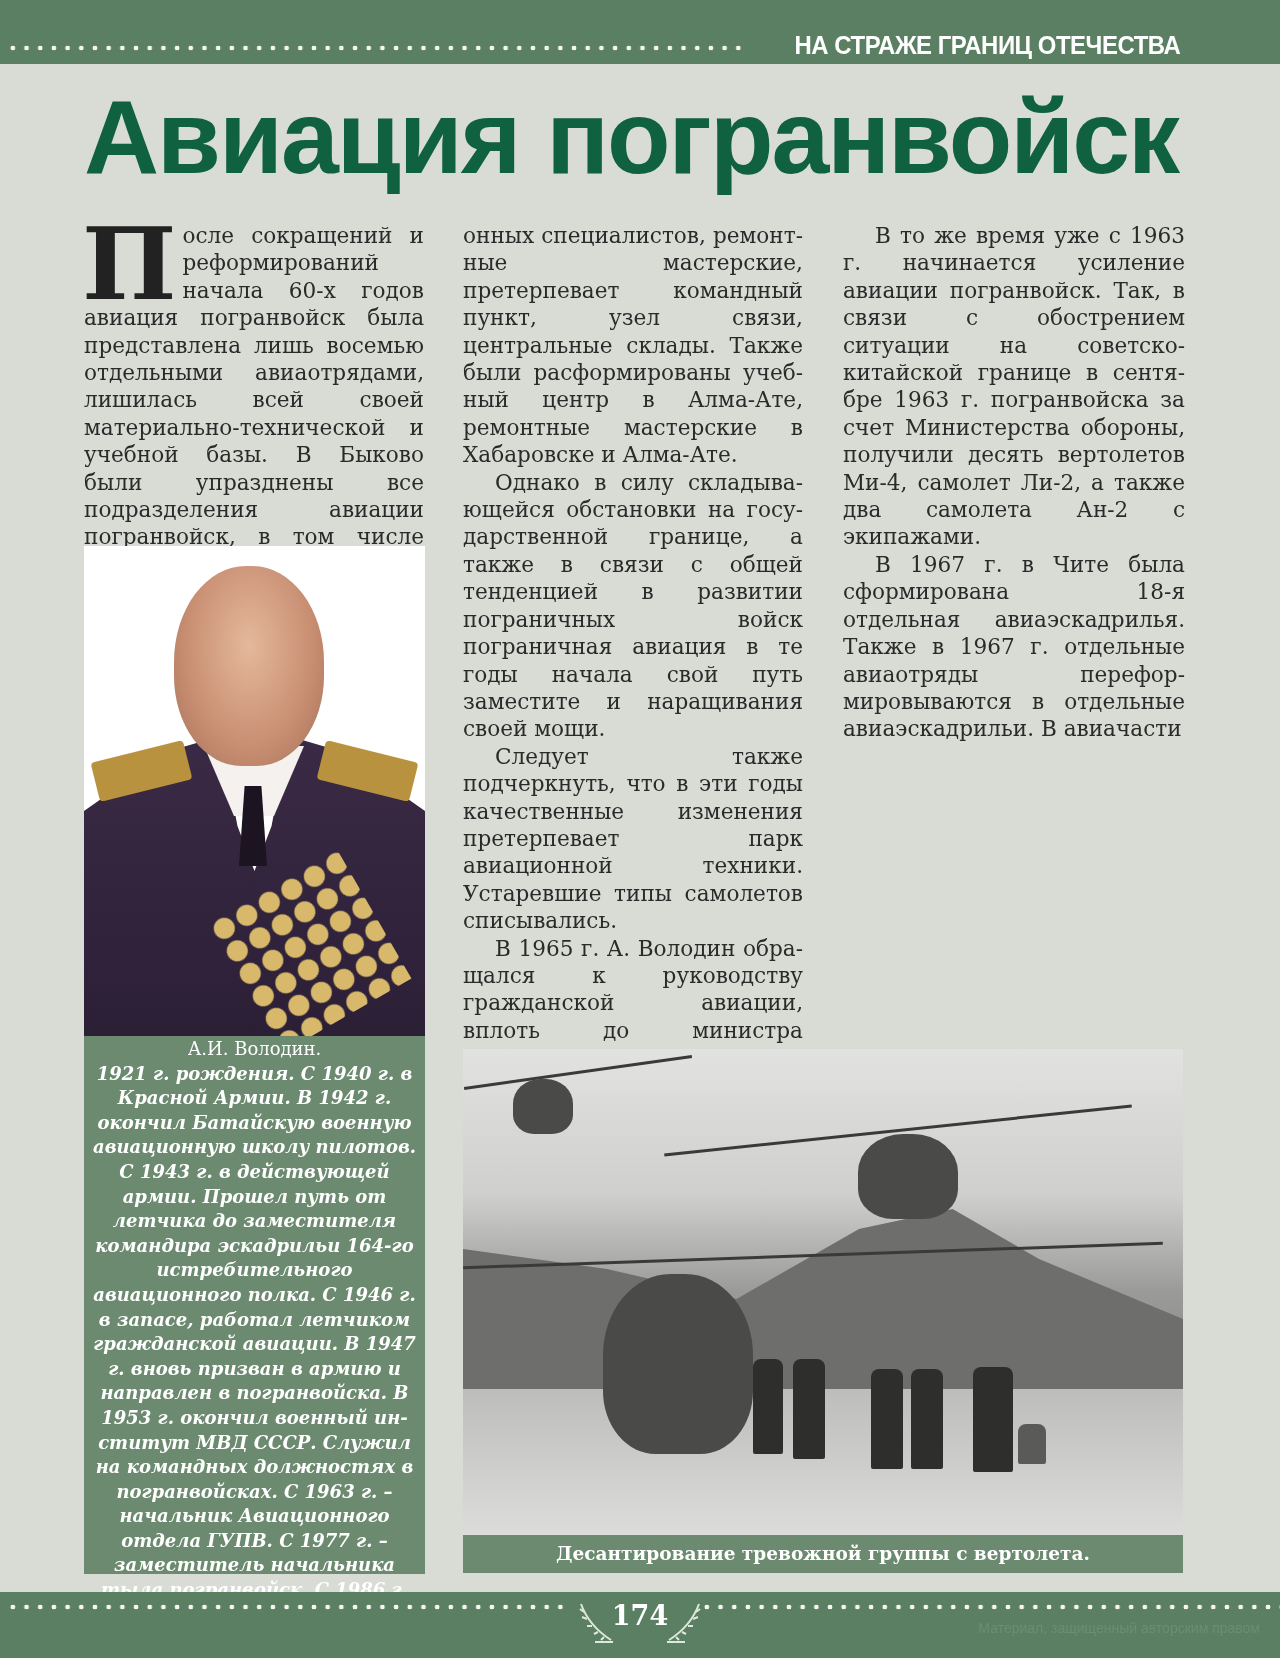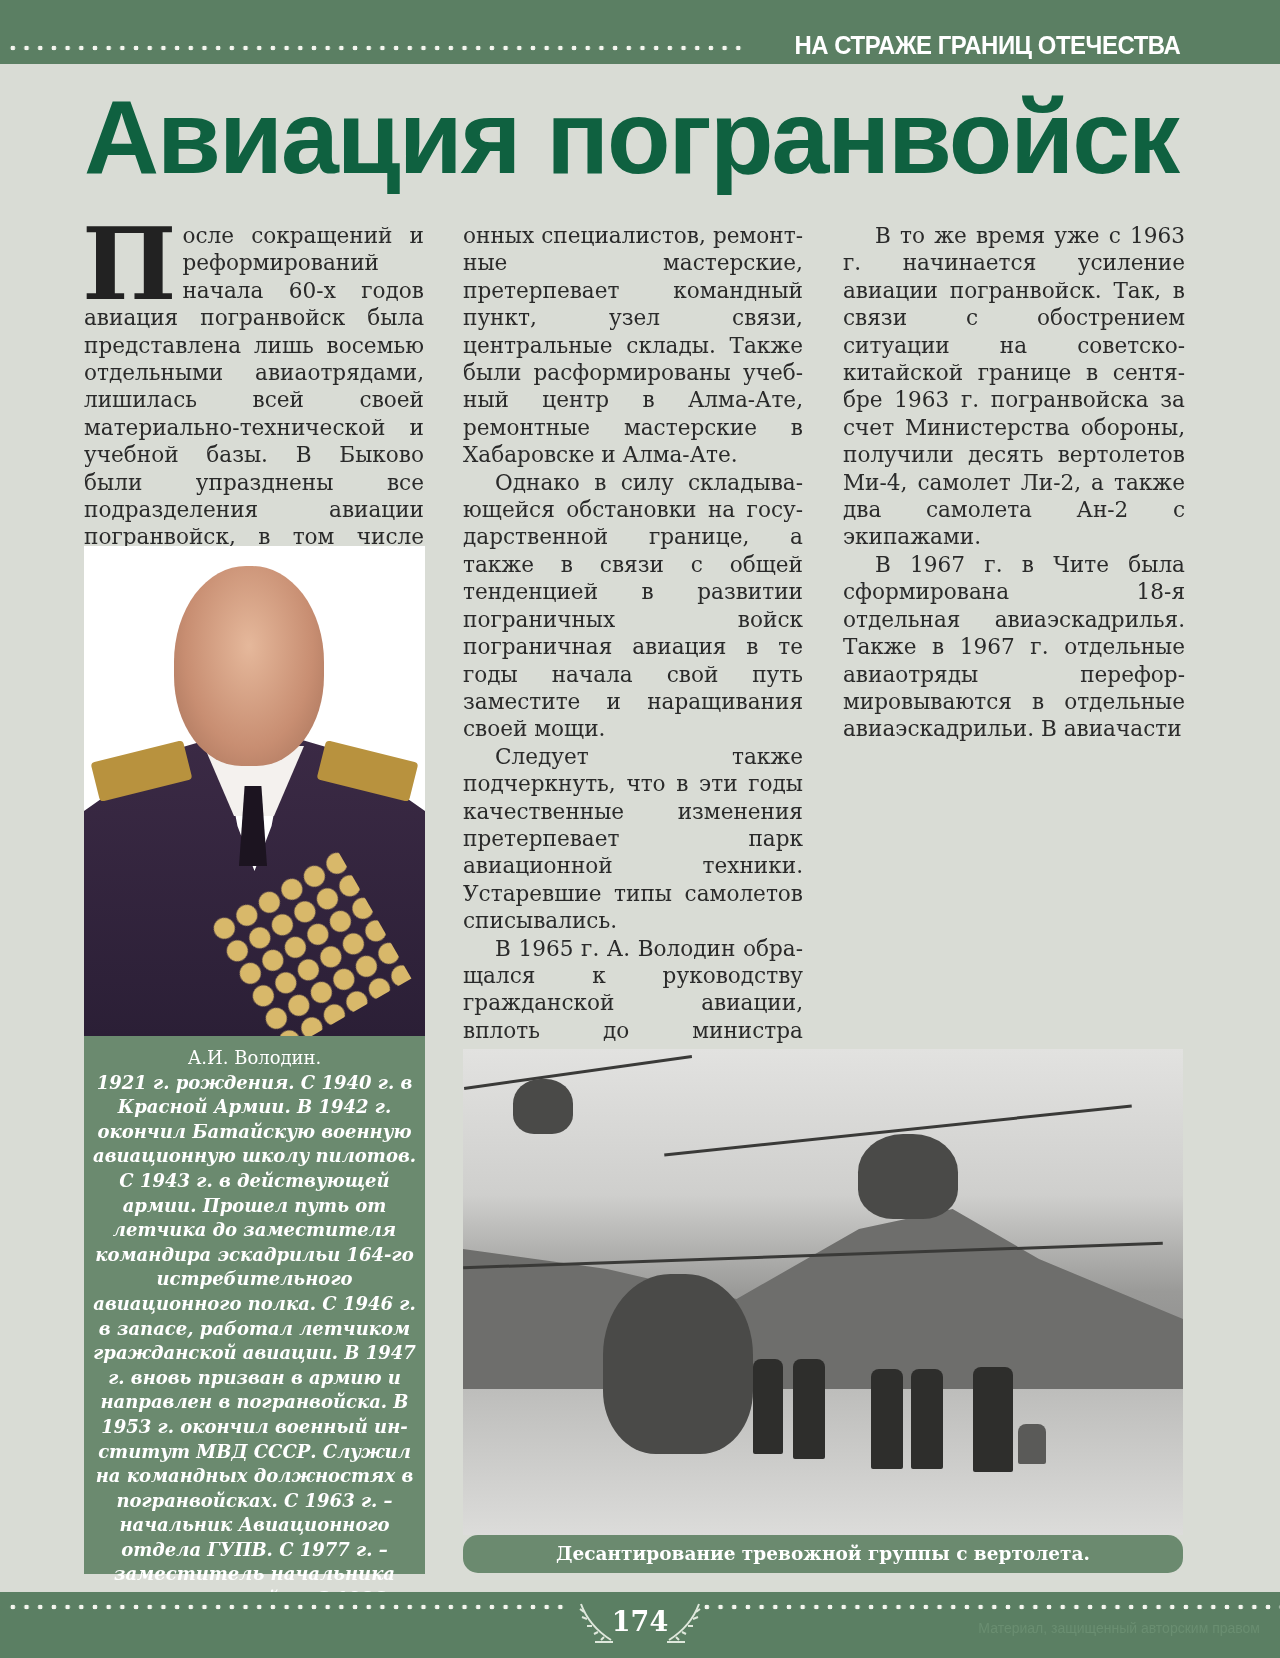--- a/index.html
+++ b/index.html
@@ -78,21 +78,21 @@
     .portrait .epaulet-r { left: 236px; transform: rotate(14deg); }
     .portrait .medals {
       position: absolute; left: 150px; top: 330px; width: 150px; height: 150px;
       background-image: radial-gradient(circle, #d8b86a 10px, transparent 11px);
       background-size: 26px 26px;
       transform: rotate(-30deg);
     }
     .portrait-caption {
       position: absolute; left: 84px; top: 1036px; width: 341px; height: 538px;
       background: #6b8a6f; color: #ffffff; text-align: center;
-      padding: 10px 8px 0; font-size: 18px; line-height: 24.6px;
+      padding: 1px 8px 0; font-size: 18px; line-height: 24.6px;
     }
     .portrait-caption .name { font-style: normal; font-weight: normal; }
     .portrait-caption .bio { font-style: italic; font-weight: bold; }
     .photo {
       position: absolute; left: 463px; top: 1049px; width: 720px; height: 486px;
       background: linear-gradient(180deg, #e2e2e0 0%, #cfcfcd 30%, #9a9a98 50%, #888 70%, #b9b9b7 85%, #d4d4d2 100%);
       overflow: hidden;
     }
     .photo .mountain {
       position: absolute; left: 0; top: 160px; width: 720px; height: 200px;
@@ -104,30 +104,30 @@
       background: linear-gradient(180deg, #bdbdbb, #dcdcda);
     }
     .photo .heli {
       position: absolute; background: #4a4a48; border-radius: 45% 45% 35% 35%;
     }
     .photo .rotor { position: absolute; height: 3px; background: #3a3a38; }
     .photo .soldier { position: absolute; background: #2e2e2c; border-radius: 8px 8px 2px 2px; }
     .photo-caption {
       position: absolute; left: 463px; top: 1535px; width: 720px; height: 38px;
       background: #6b8a6f; color: #ffffff; text-align: center;
-      font-weight: bold; font-size: 18.5px; line-height: 38px; border-radius: 15px;
+      font-weight: bold; font-size: 18.5px; line-height: 38px;
     }
     .footer-band {
       position: absolute; left: 0; top: 1592px; width: 1280px; height: 66px;
       background: #5b7f63;
     }
     .footer-band .dots-left { left: 6px; top: 12px; width: 560px; }
     .footer-band .dots-right { left: 700px; top: 12px; width: 580px; }
     .page-number {
-      position: absolute; left: 605px; top: 14px; width: 70px; text-align: center;
+      position: absolute; left: 605px; top: 8px; width: 70px; text-align: center;
       color: #ffffff; font-weight: bold; font-size: 27px;
     }
     .laurel { position: absolute; top: 8px; width: 40px; height: 45px; }
     .laurel-left { left: 575px; }
     .laurel-right { left: 665px; }
     .watermark {
       position: absolute; right: 20px; top: 28px;
       color: #6a8e71; font-family: "Liberation Sans", sans-serif; font-size: 14px;
     }
   </style>

